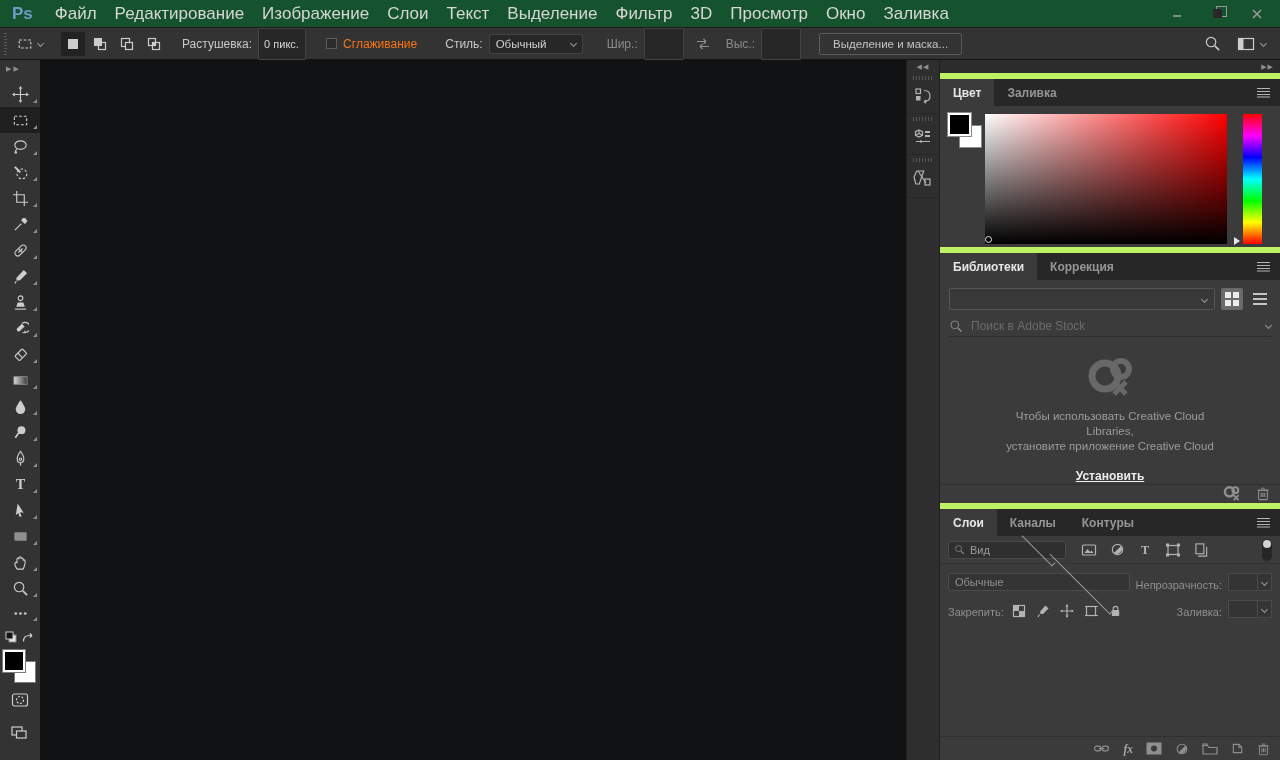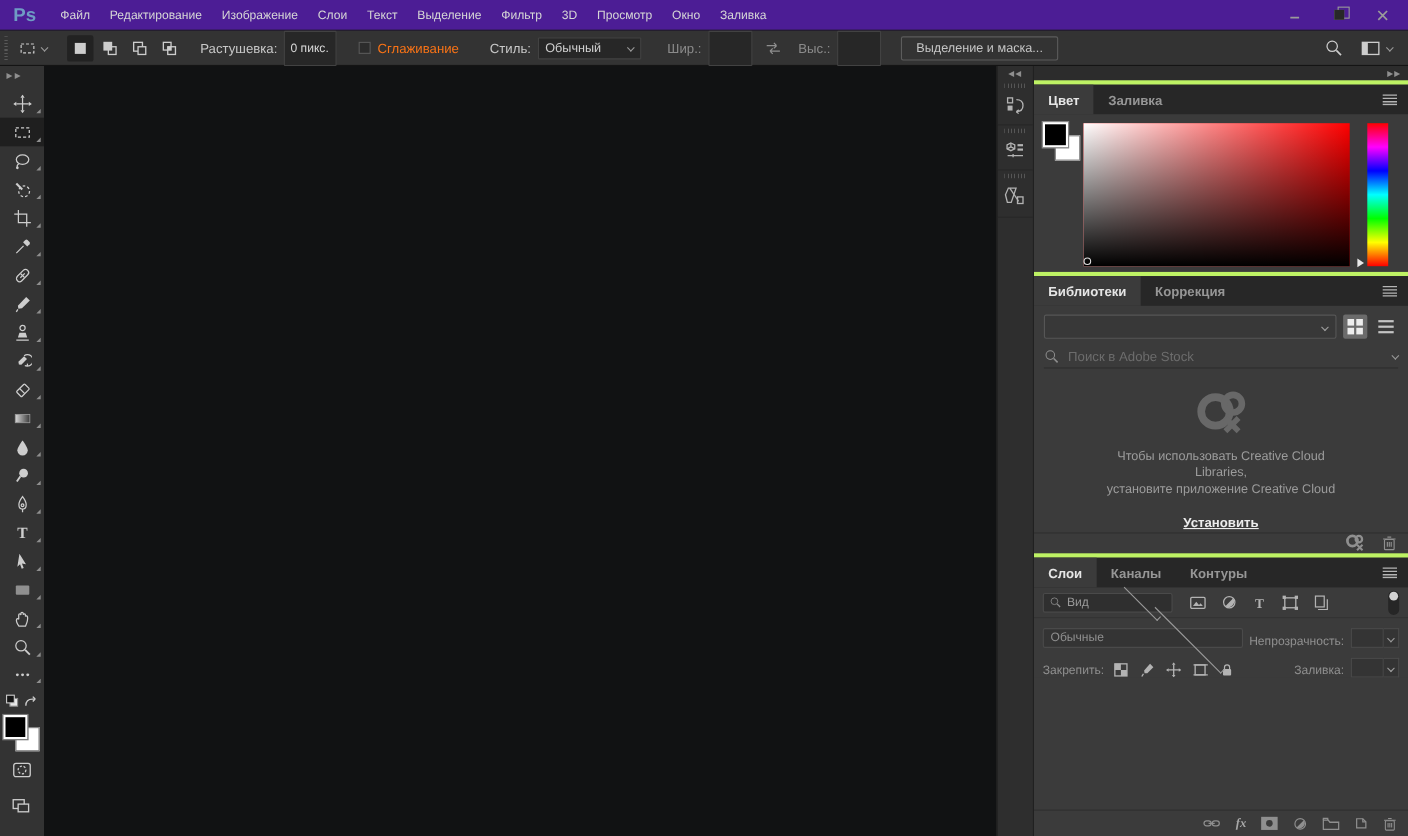--- a/index.html
+++ b/index.html
@@ -1,24 +1,24 @@
 <!DOCTYPE html>
 <html><head>
 <meta charset="utf-8">
 <style>
   * { margin:0; padding:0; box-sizing:border-box; }
   html,body { width:1280px; height:760px; overflow:hidden; background:#262626;
     font-family:"Liberation Sans", sans-serif; -webkit-font-smoothing:antialiased; }
   .app { width:1280px; height:760px; display:flex; flex-direction:column; }
 
   
-  .titlebar { height:28px; background:#4c1d95; display:flex; align-items:center;
+  .titlebar { height:28px; background:#14532d; display:flex; align-items:center;
     border-bottom:1px solid #1a1a1a; flex:0 0 28px; }
   .ps-logo { color:#6f9bc4; font-weight:bold; font-size:17px; padding:0 13px 0 12px; letter-spacing:0; }
-  .menu-item { color:#d6d6d6; font-size:11px; padding:0 9px; cursor:default; }
+  .menu-item { color:#d6d6d6; font-size:17px; padding:0 9px; cursor:default; }
   .tb-spacer { flex:1; }
   .win-controls { display:flex; align-items:center; margin-right:10px; gap:14px; }
   .win-btn { width:26px; height:18px; display:flex; align-items:center; justify-content:center; color:#9a9a9a; }
   .restore-glyph { width:9px; height:9px; border:1px solid #9a9a9a; position:relative; background:#282828; }
   .restore-glyph:before { content:""; position:absolute; left:2px; top:-4px; width:9px; height:9px; border:1px solid #9a9a9a; }
   .restore-glyph:after { content:""; position:absolute; left:-1px; top:-1px; width:9px; height:9px; background:#282828; }
 
   
   .optionsbar { height:32px; background:#333333; border-bottom:1px solid #141414;
     display:flex; align-items:center; flex:0 0 32px; }
@@ -73,21 +73,21 @@
   .strip-header { height:13px; display:flex; align-items:center; justify-content:center;
     color:#8f8f8f; font-size:7px; letter-spacing:1px; }
   .strip-sec { border-bottom:1px solid #272727; padding-bottom:7px; display:flex; flex-direction:column; align-items:center; }
   .grip-h { width:20px; height:4px; margin:3px auto 6px auto;
     background:repeating-linear-gradient(90deg,#565656 0 1px, transparent 1px 3px); }
 
   
   .panels { width:340px; flex:0 0 340px; display:flex; flex-direction:column; background:#3b3b3b; }
   .dock-header { height:13px; background:#2c2c2c; display:flex; align-items:center; justify-content:flex-end;
     padding-right:6px; color:#8f8f8f; font-size:7px; letter-spacing:1px; flex:0 0 13px; }
-  .panel { display:flex; flex-direction:column; border-top:4px solid #bef264; }
+  .panel { display:flex; flex-direction:column; border-top:6px solid #bef264; }
   .tabbar { height:27px; background:#272727; display:flex; align-items:stretch; flex:0 0 27px; }
   .tab { padding:0 13px; display:flex; align-items:center; font-size:12px; font-weight:bold; color:#969696; }
   .tab.active { background:#3b3b3b; color:#e6e6e6; }
   .panel-menu { margin-left:auto; align-self:center; margin-right:9px; }
 
   
   .panel.color { height:174px; flex:0 0 174px; }
   .color-body { position:relative; flex:1; background:#3b3b3b; }
   .cp-fg { position:absolute; left:8px; top:7px; width:23px; height:23px; background:#000;
     border:2px solid #fff; box-shadow:0 0 0 1px #8a8a8a; z-index:2; }

